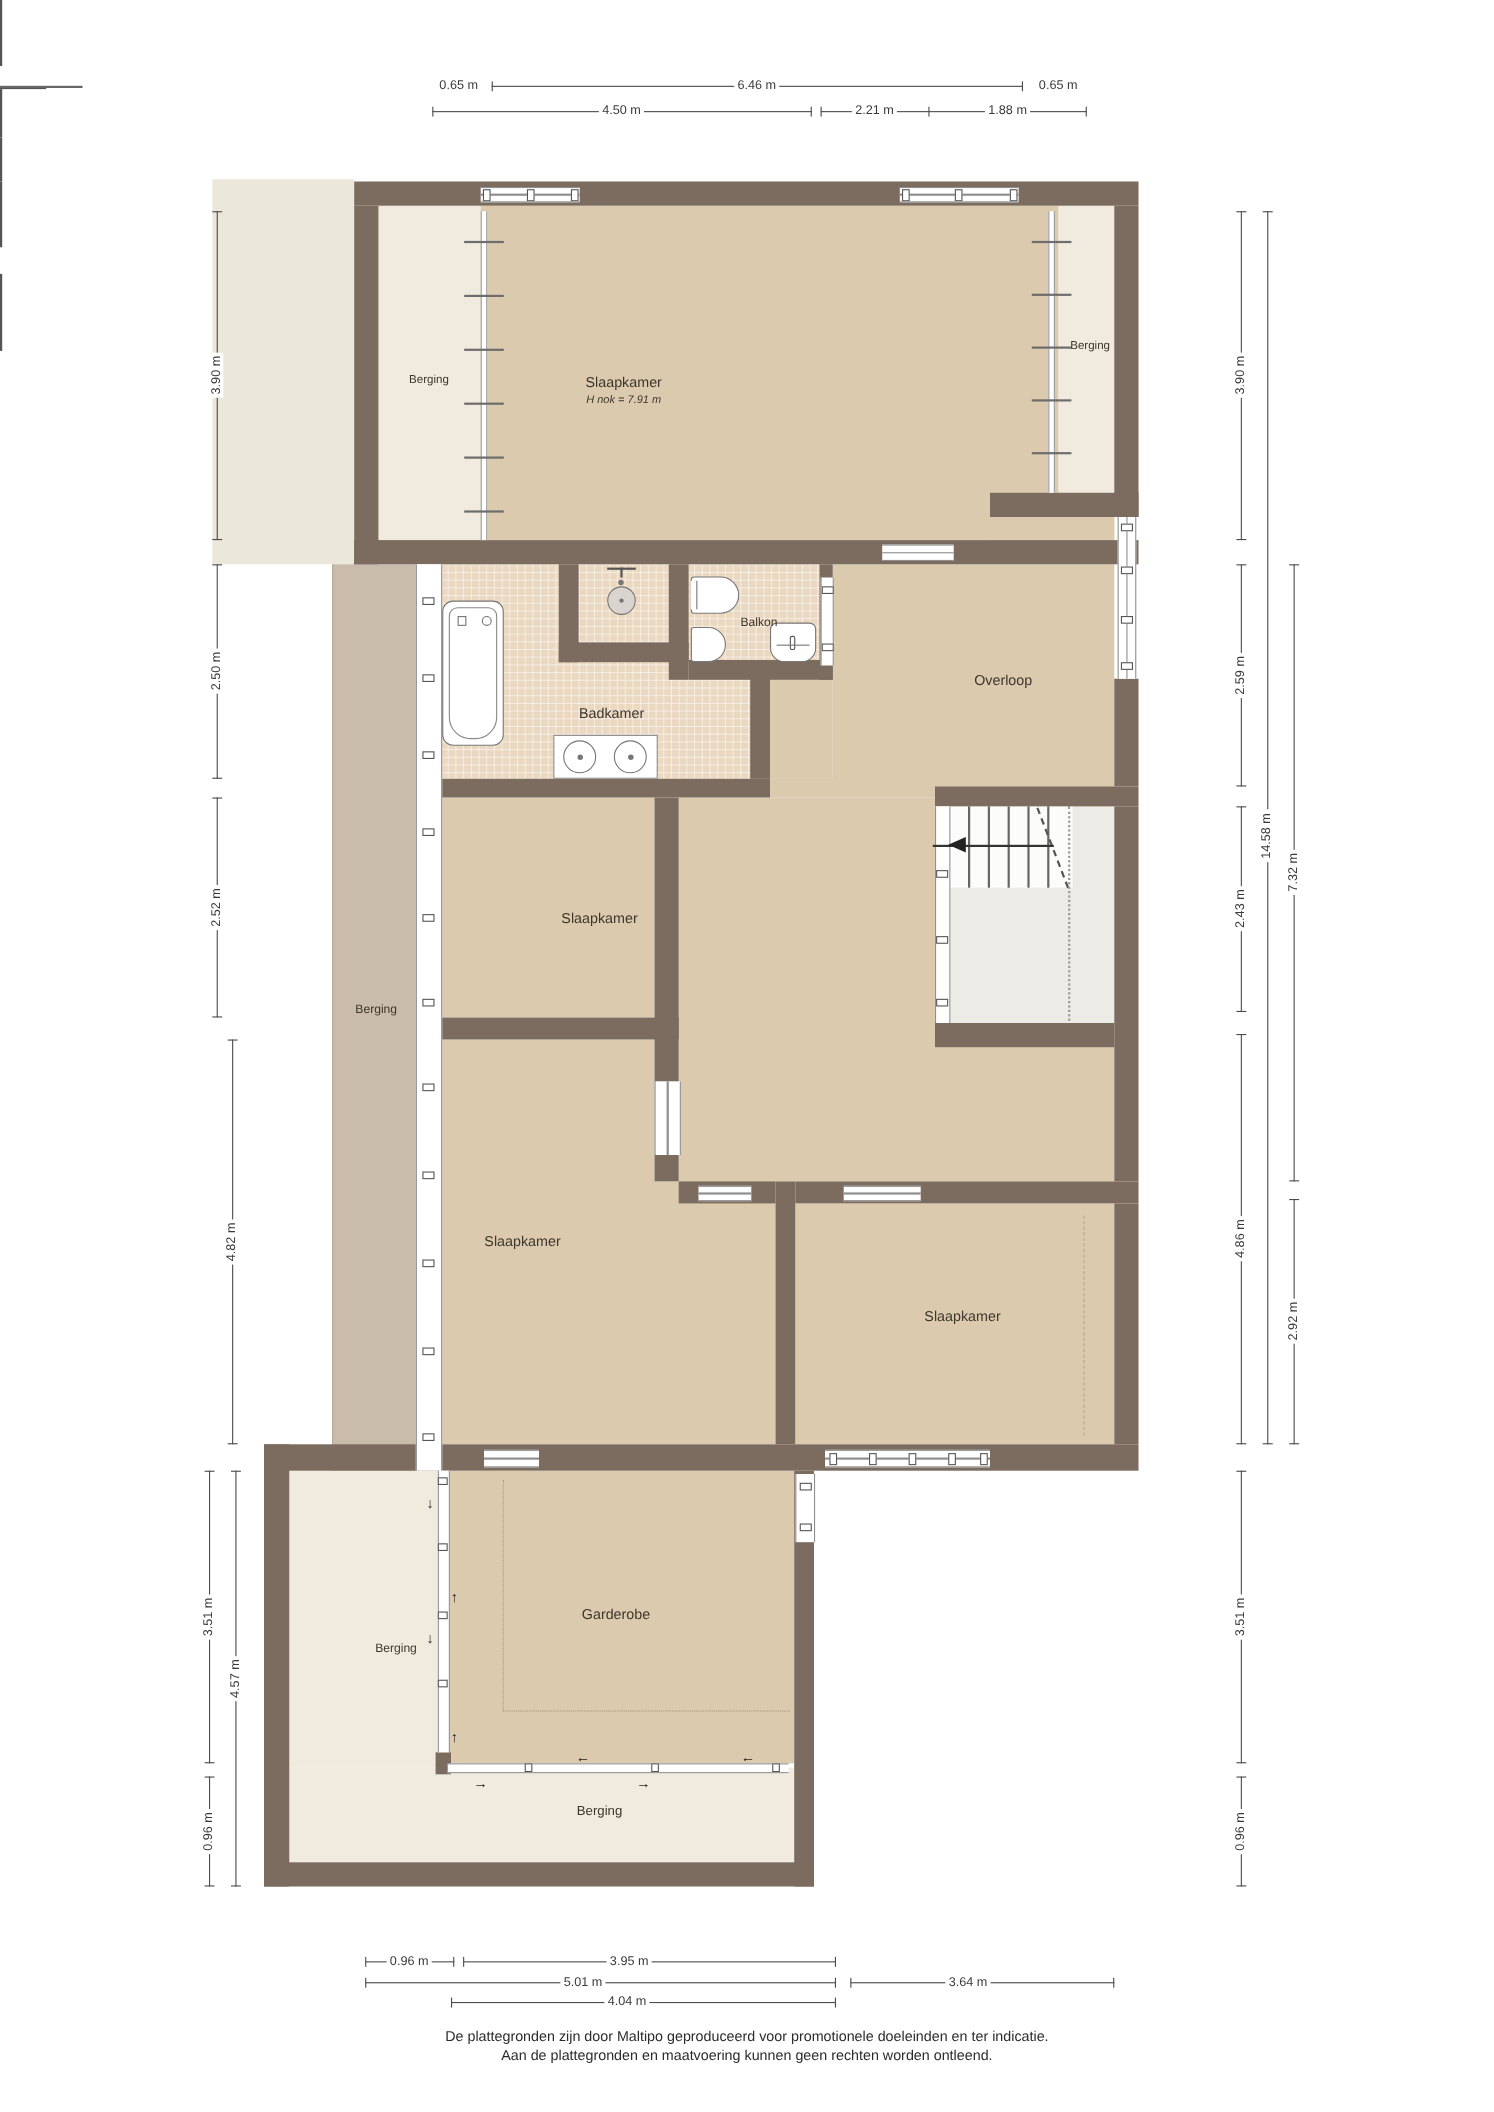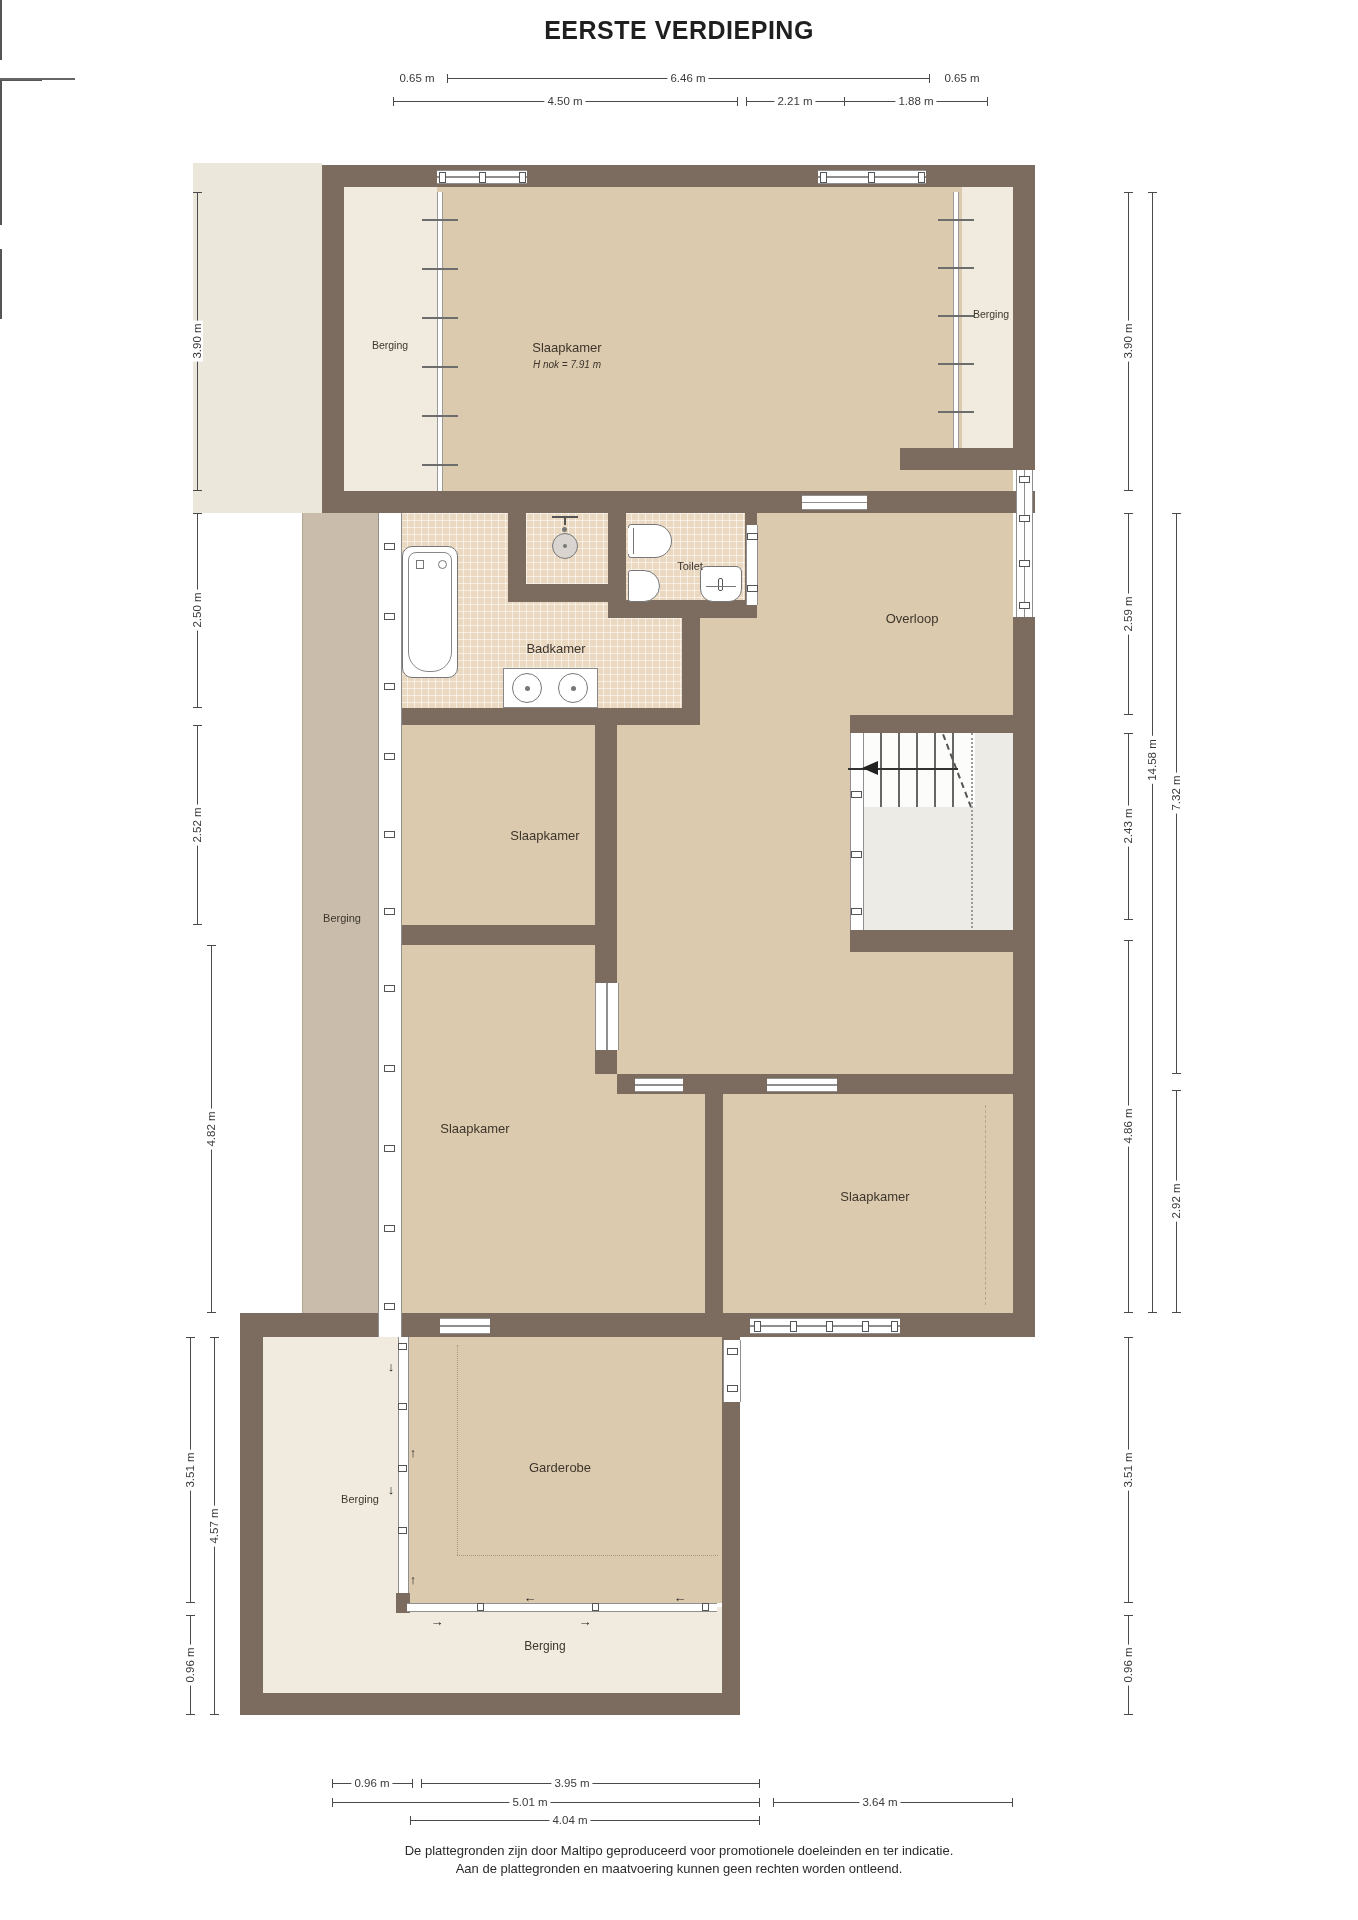--- a/index.html
+++ b/index.html
@@ -51,21 +51,20 @@
   .arrowhead{width:0;height:0;border-top:7.5px solid transparent;border-bottom:7.5px solid transparent;
              border-right:16px solid #222;}
   .ar{transform:translate(-50%,-50%);font-size:13px;color:#222;}
   .footer{position:absolute;left:0;right:0;text-align:center;font-size:13px;color:#2b2b2b;}
 </style>
 </head>
 <body>
 
 <div class="plan">
 
-  <div class="title">EERSTE VERDIEPING</div>
 
   <div class="floor" style="left:193px;top:163px;width:129px;height:350px;background:#ebe7da;"></div>
   <div class="floor" style="left:344px;top:187px;width:669px;height:304px;background:#dccaae;"></div>
   <div class="floor" style="left:344px;top:187px;width:93px;height:304px;background:#f0ebde;"></div>
   <div class="floor" style="left:962px;top:187px;width:51px;height:261px;background:#f0ebde;"></div>
   <div class="floor" style="left:302px;top:513px;width:76px;height:824px;background:#c9bcab;border-left:1px solid #b0a694;"></div>
   <div class="floor tiles" style="left:400px;top:513px;width:357px;height:195px;"></div>
   <div class="floor" style="left:700px;top:618px;width:57px;height:90px;background:#dccaae;"></div>
   <div class="floor" style="left:757px;top:513px;width:256px;height:202px;background:#dccaae;"></div>
   <div class="floor" style="left:900px;top:470px;width:113px;height:21px;background:#dccaae;"></div>
@@ -268,21 +267,21 @@
   <div class="lbl ar" style="left:530px;top:1597px;">←</div>
   <div class="lbl ar" style="left:680px;top:1597px;">←</div>
   <div class="lbl ar" style="left:437px;top:1621px;">→</div>
   <div class="lbl ar" style="left:585px;top:1621px;">→</div>
 
   <div class="lbl" style="left:567px;top:347px;">Slaapkamer</div>
   <div class="lbl sub" style="left:567px;top:364px;">H nok = 7.91 m</div>
   <div class="lbl s10" style="left:390px;top:345px;">Berging</div>
   <div class="lbl s10" style="left:991px;top:314px;">Berging</div>
   <div class="lbl" style="left:556px;top:648px;">Badkamer</div>
-  <div class="lbl s11" style="left:690px;top:566px;">Toilet</div>
+  <div class="lbl s11" style="left:690px;top:566px;">Balkon</div>
   <div class="lbl" style="left:912px;top:618px;">Overloop</div>
   <div class="lbl s11" style="left:342px;top:918px;">Berging</div>
   <div class="lbl" style="left:545px;top:835px;">Slaapkamer</div>
   <div class="lbl" style="left:475px;top:1128px;">Slaapkamer</div>
   <div class="lbl" style="left:875px;top:1196px;">Slaapkamer</div>
   <div class="lbl" style="left:560px;top:1467px;">Garderobe</div>
   <div class="lbl s11" style="left:360px;top:1499px;">Berging</div>
   <div class="lbl s12" style="left:545px;top:1646px;">Berging</div>
 
   <div class="dimlbl" style="left:417px;top:78px;">0.65 m</div>

